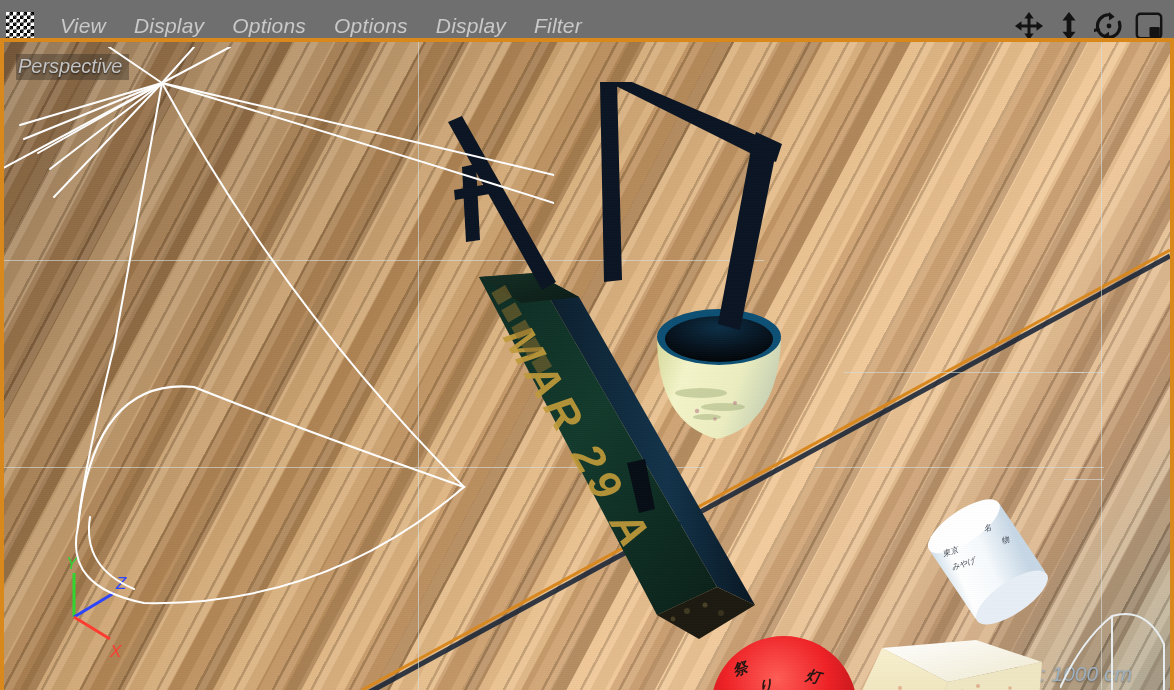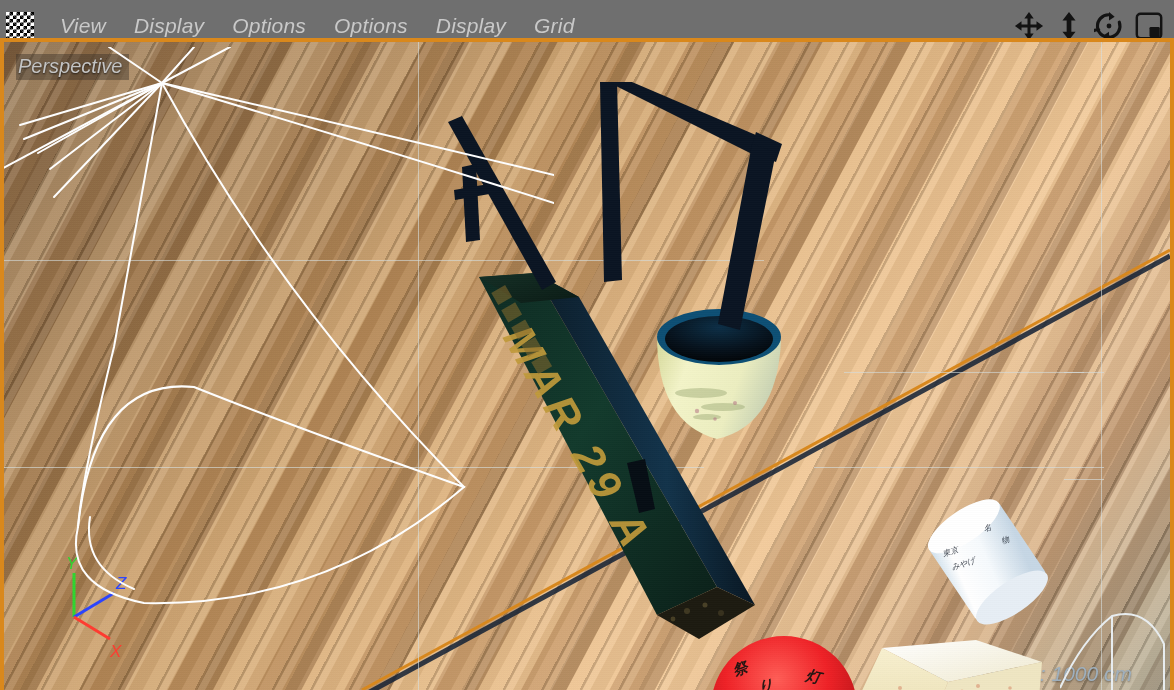--- a/index.html
+++ b/index.html
@@ -131,21 +131,21 @@
 <div id="app">
 
   <div class="menubar">
     <div class="menu-logo"></div>
 
     <div class="menu-item">View</div>
     <div class="menu-item">Display</div>
     <div class="menu-item">Options</div>
     <div class="menu-item">Options</div>
     <div class="menu-item">Display</div>
-    <div class="menu-item">Grid</div>
+    <div class="menu-item">Filter</div>
 
     <div class="menu-spacer"></div>
 
     <div class="tool-icons">
 
       <svg class="tool-icon" viewBox="0 0 32 32">
         <path d="M16 1 L21 8 L17.6 8 L17.6 14.4 L24 14.4 L24 11 L31 16 L24 21 L24 17.6 L17.6 17.6
                  L17.6 24 L21 24 L16 31 L11 24 L14.4 24 L14.4 17.6 L8 17.6 L8 21 L1 16 L8 11 L8 14.4
                  L14.4 14.4 L14.4 8 L11 8 Z" fill="#131313"></path>
       </svg>

